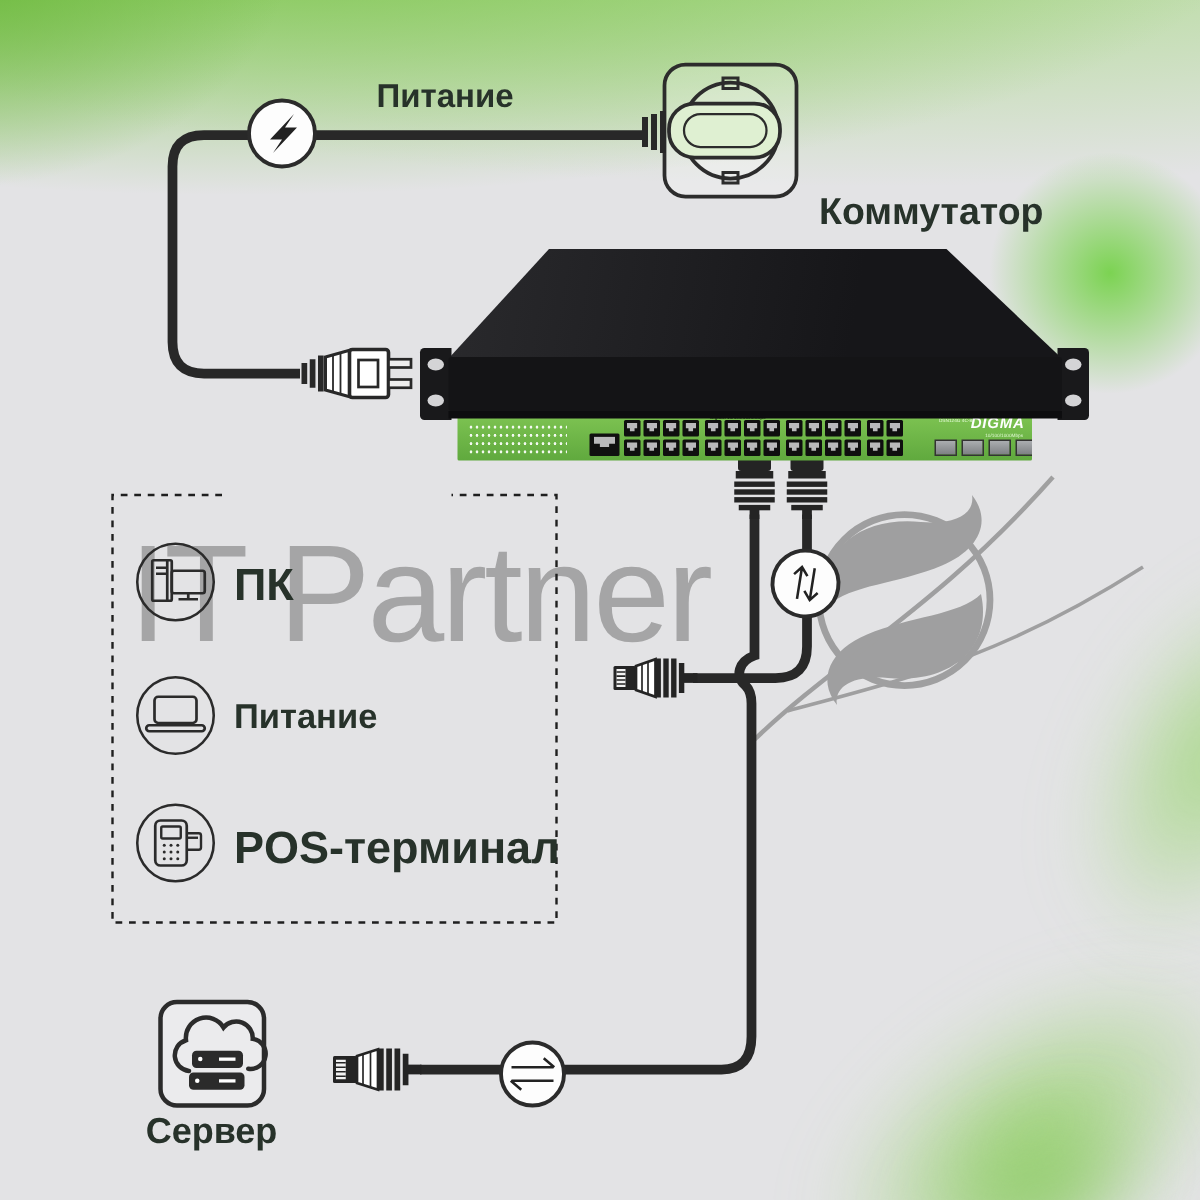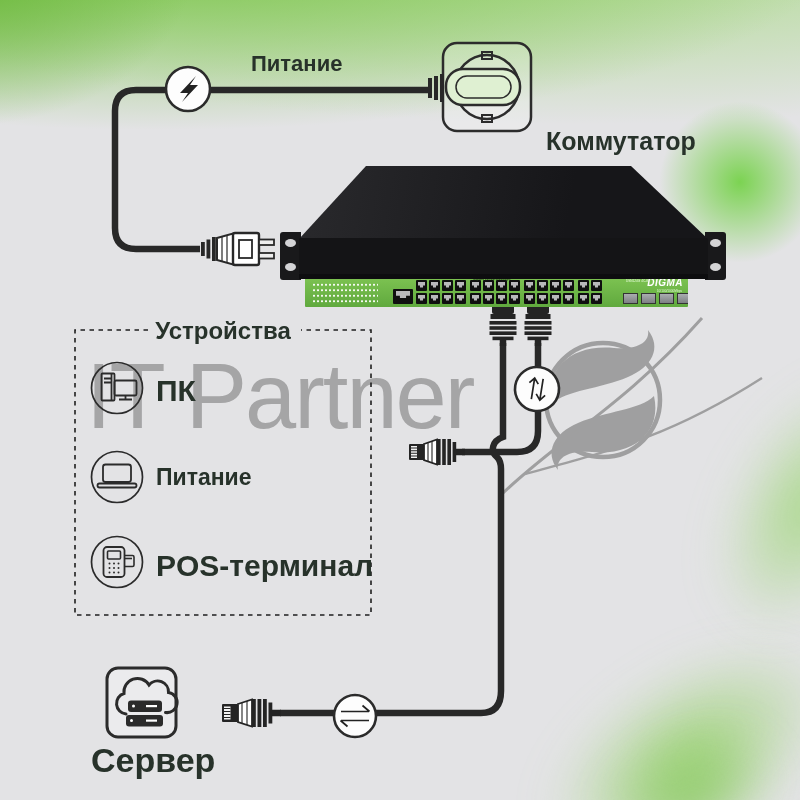--- a/index.html
+++ b/index.html
@@ -22,21 +22,21 @@
     letter-spacing:-2px;color:rgba(108,108,108,.52);white-space:nowrap;z-index:2;}
   .logo-svg{position:absolute;left:0;top:0;z-index:2;}
   .diagram-svg{position:absolute;left:0;top:0;z-index:4;}
   .lbl{position:absolute;font-weight:700;color:#27322a;z-index:6;white-space:nowrap;}
   .lbl-power{left:251px;top:51px;font-size:22px;}
   .lbl-switch{left:546px;top:127px;font-size:25px;}
   .lbl-devices{left:75px;top:317px;width:296px;text-align:center;font-size:24px;}
   .lbl-pc{left:156px;top:374px;font-size:30px;}
   .lbl-laptop{left:156px;top:464px;font-size:23px;}
   .lbl-pos{left:156px;top:549px;font-size:30px;}
-  .lbl-server{left:91px;top:741px;width:100px;text-align:center;font-size:34px;}
+  .lbl-server{left:91px;top:741px;width:100px;text-align:center;font-size:24px;}
   
   #switch{position:absolute;left:280px;top:162px;width:446px;height:120px;z-index:5;}
   .sw-top{position:absolute;left:0;top:0;width:446px;height:77px;
     background:linear-gradient(100deg,#2b2b2e,#161619 65%);
     clip-path:polygon(86px 4px,351px 4px,428px 77px,19px 77px);}
   .sw-front{position:absolute;left:19px;top:76px;width:409px;height:36px;background:#141416;border-radius:2px;}
   .sw-lip{position:absolute;left:19px;top:112px;width:409px;height:5px;background:#0d0d0f;}
   .sw-shadow{position:absolute;left:6px;top:113px;width:436px;height:12px;
     background:radial-gradient(50% 50% at 50% 50%, rgba(0,0,0,.28), rgba(0,0,0,0) 70%);filter:blur(3px);}
   .ear{position:absolute;top:70px;width:21px;height:48px;background:#19191b;}
@@ -365,19 +365,18 @@
         <div class="micro model">DSN124G 4C-8</div>
         <div class="brand">DIGMA</div>
         <div class="micro pnote">10/100/1000Mbps</div>
       </div>
     </div>
     <div class="sw-lip"></div>
   </div>
 
   <div class="lbl lbl-power">Питание</div>
   <div class="lbl lbl-switch">Коммутатор</div>
-  <div class="lbl lbl-devices">Устройства</div>
   <div class="lbl lbl-pc">ПК</div>
   <div class="lbl lbl-laptop">Питание</div>
   <div class="lbl lbl-pos">POS-терминал</div>
   <div class="lbl lbl-server">Сервер</div>
 
 </div>
 
 </body></html>

